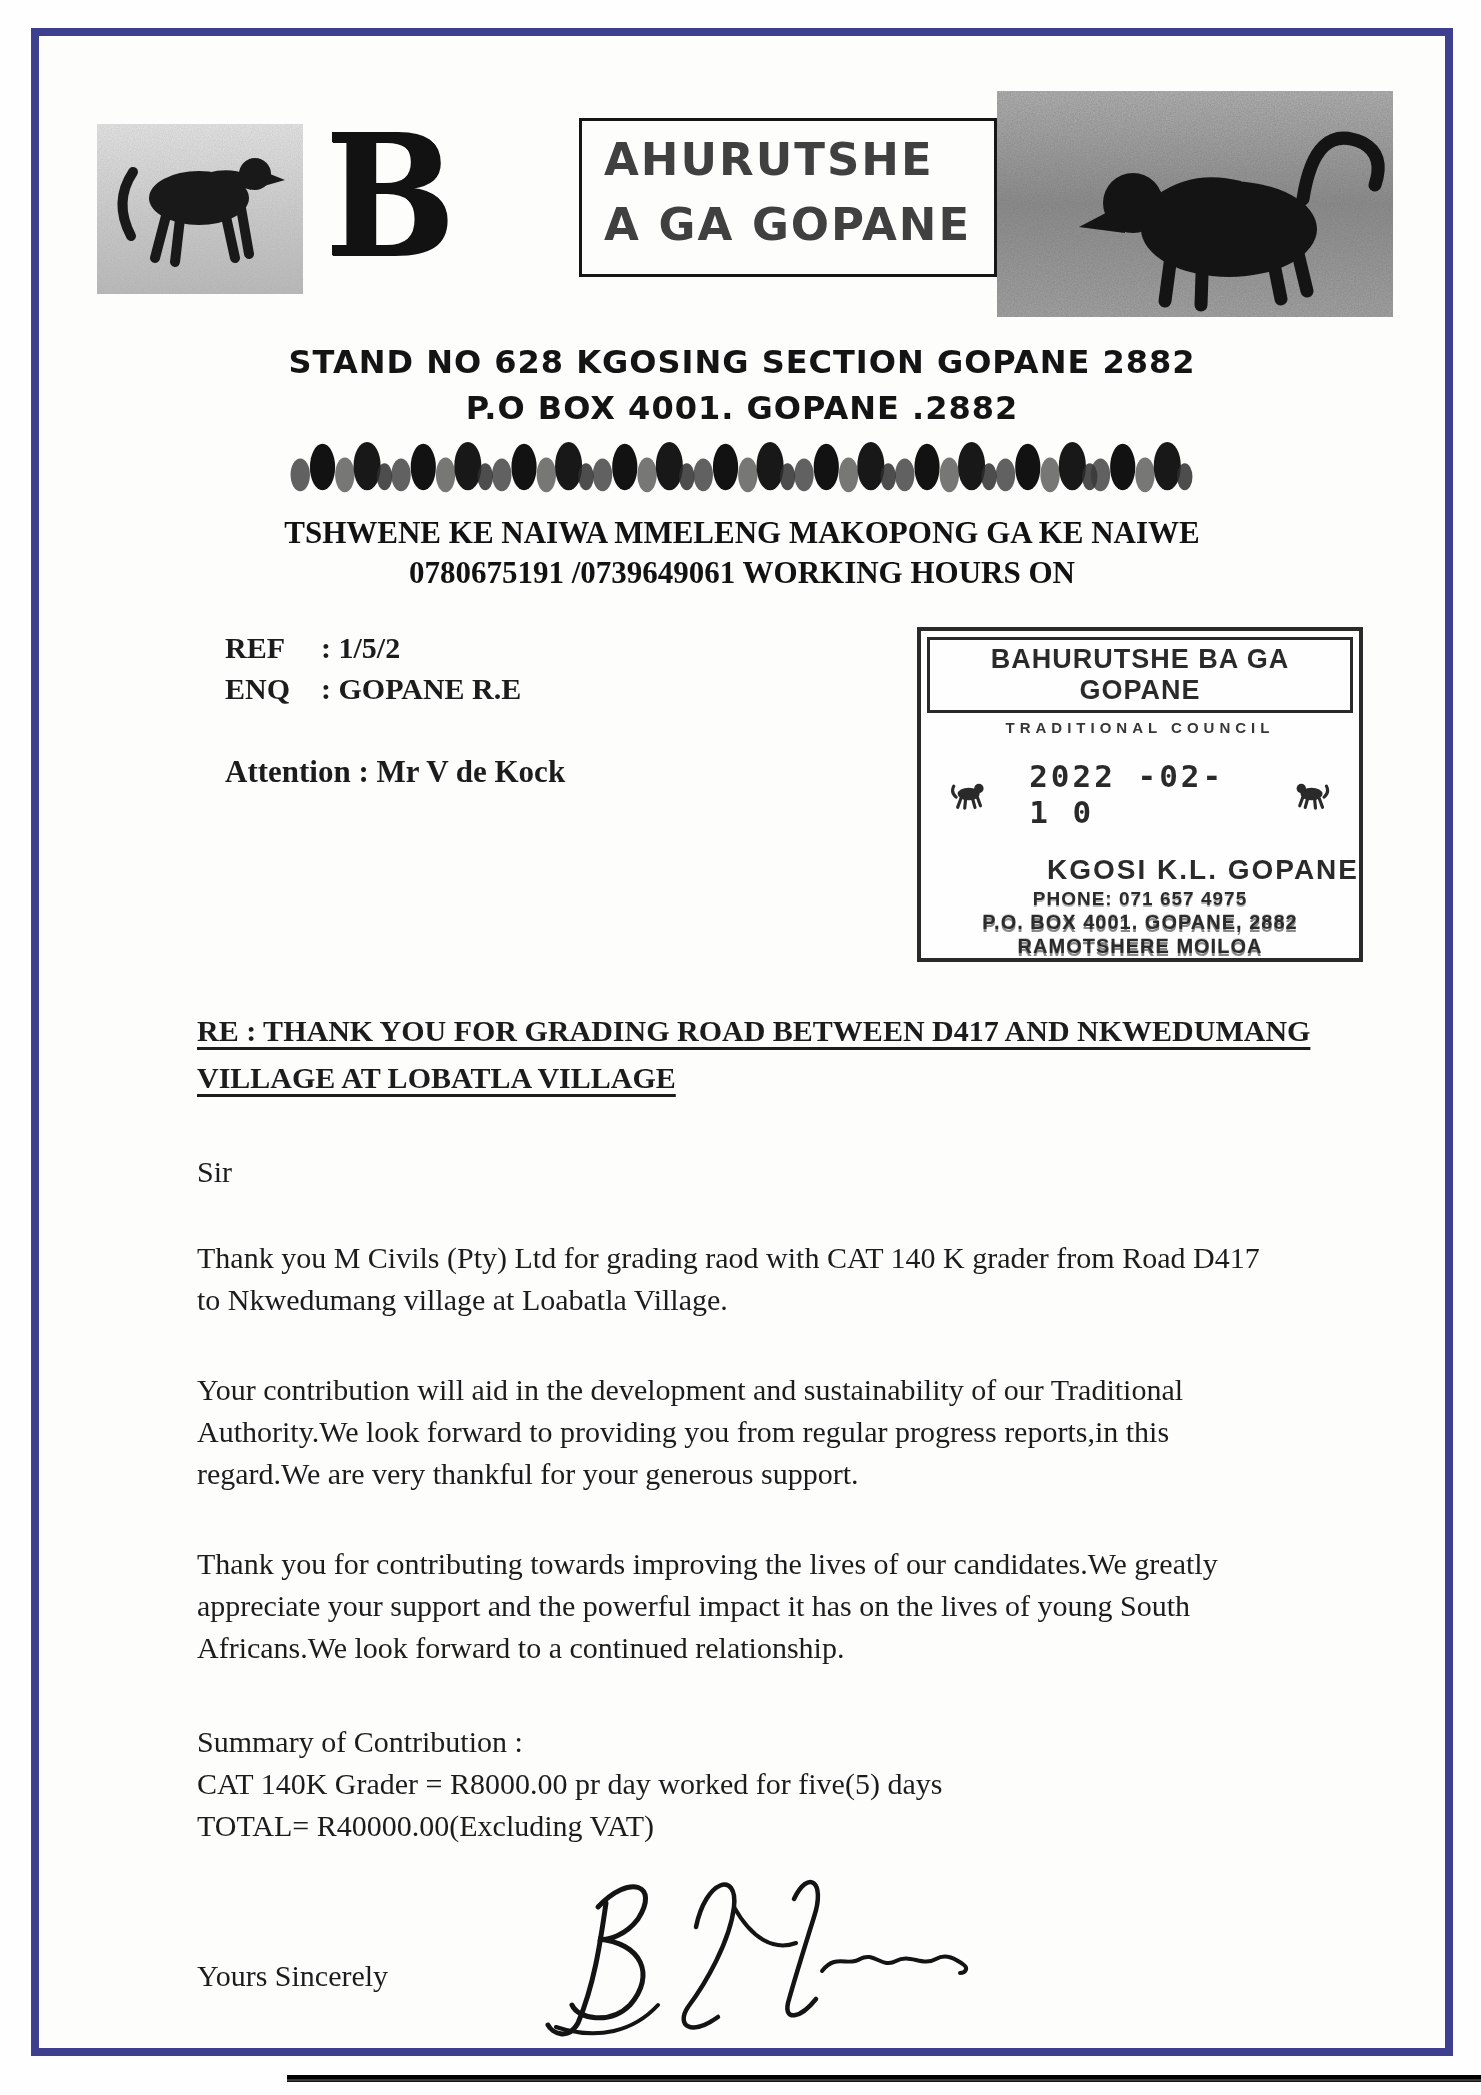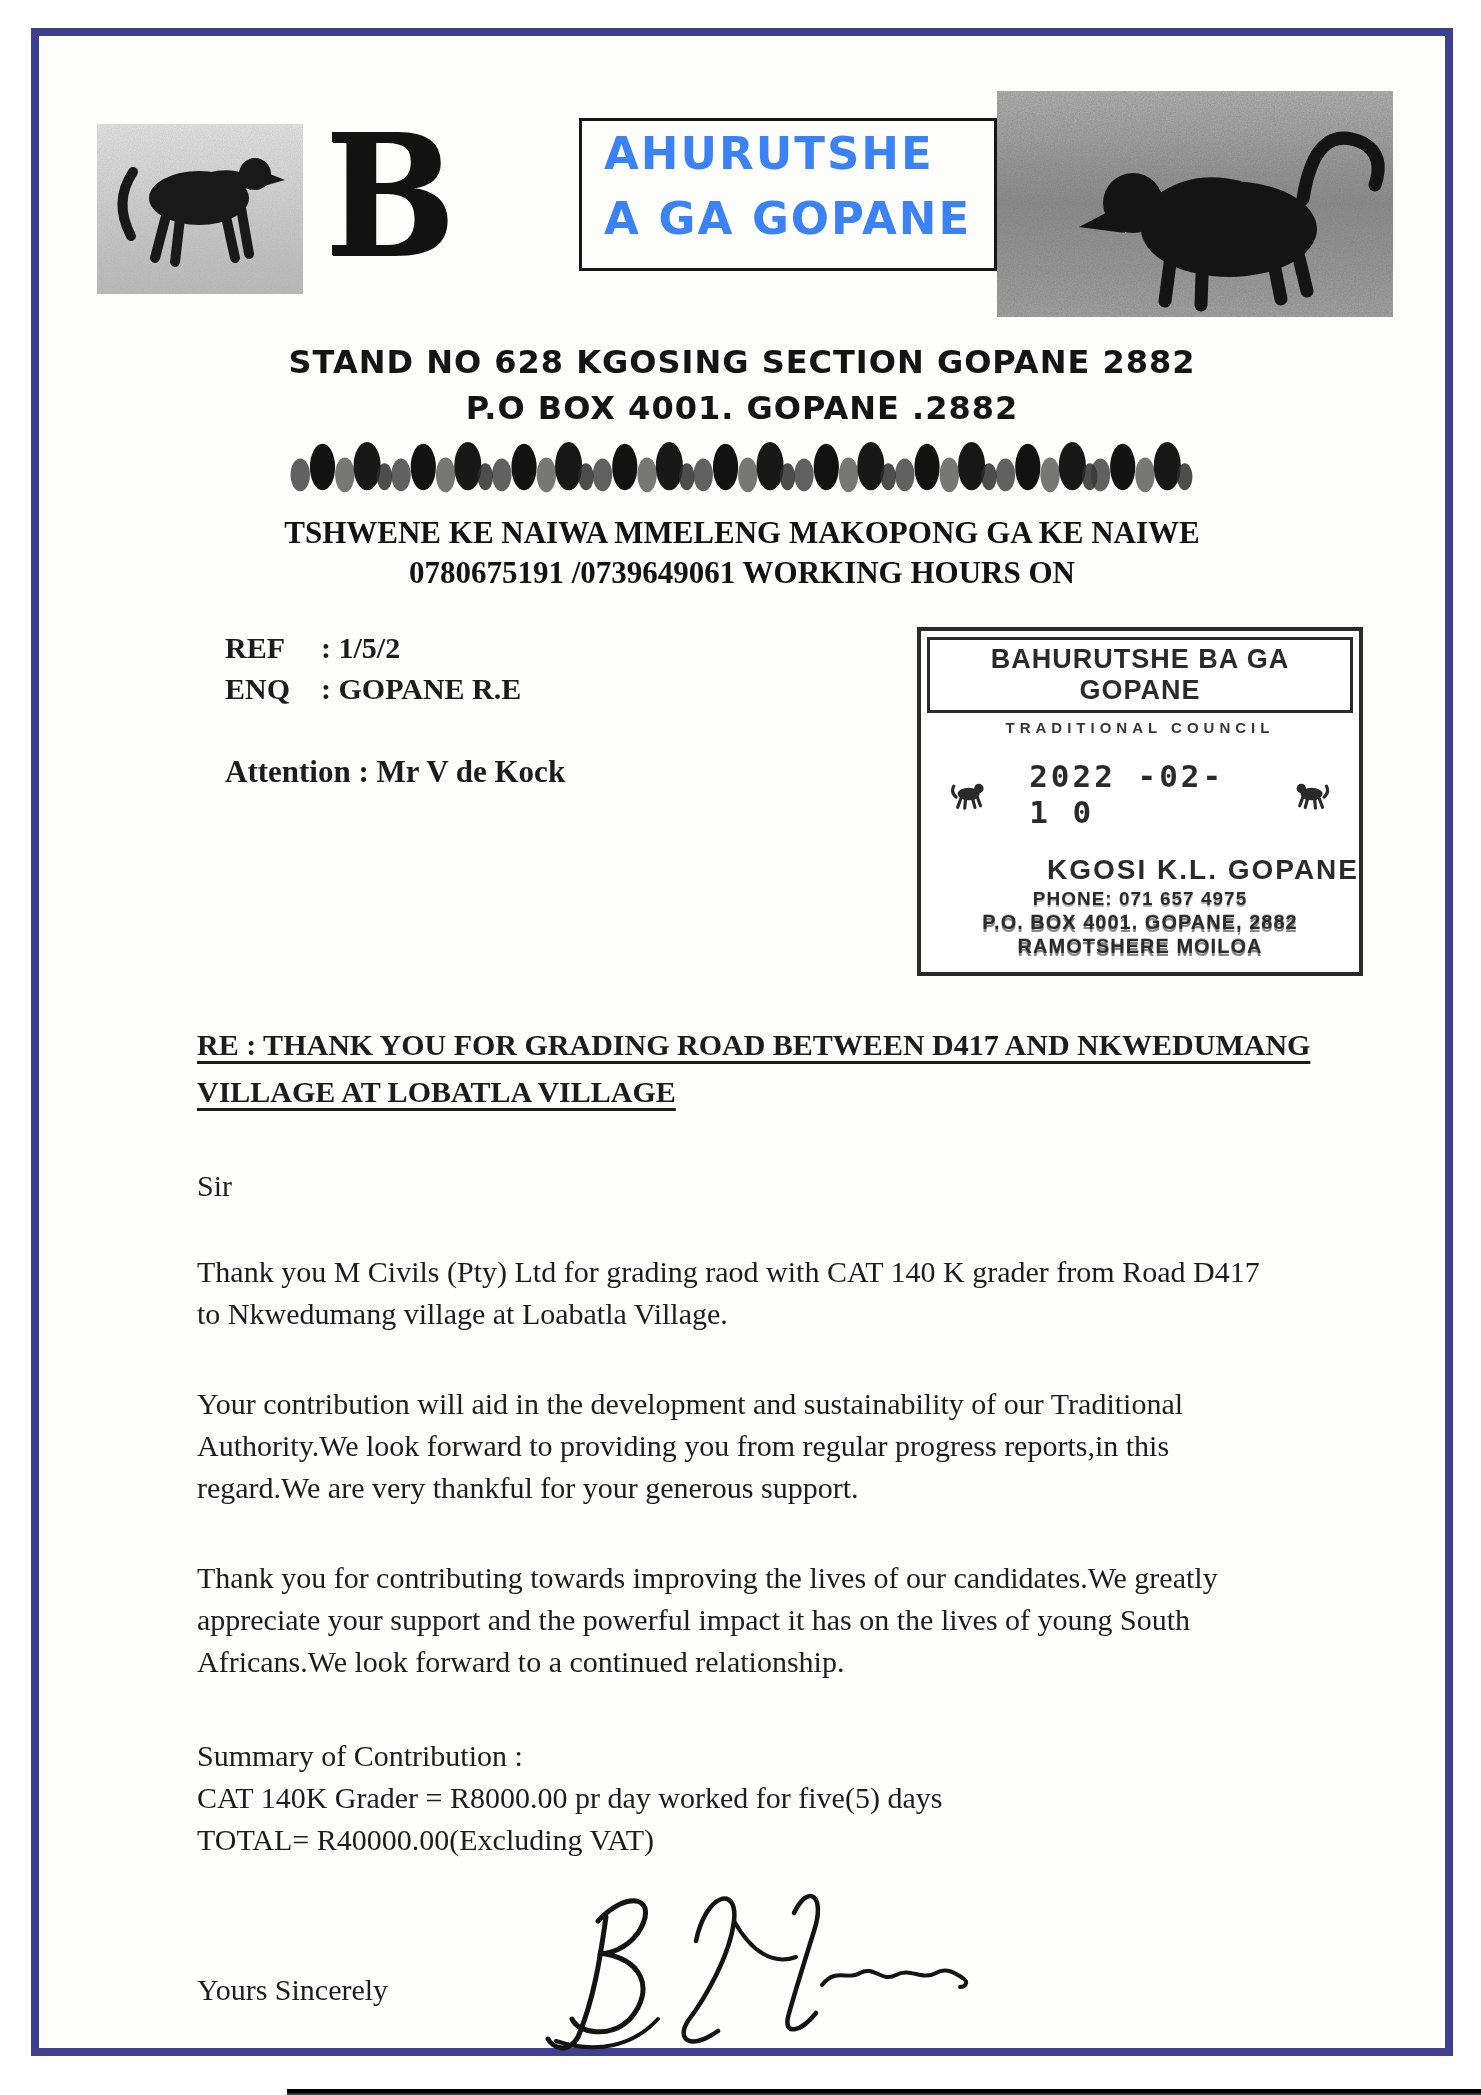--- a/index.html
+++ b/index.html
@@ -7,23 +7,23 @@
         font-family:"Liberation Serif", serif;color:#1c1c1c;}
   .frame{position:absolute;left:31px;top:28px;width:1406px;height:2012px;border:8px solid #3f3f90;background:#fdfdfc;}
   .inner{position:absolute;left:0;top:0;right:0;bottom:0;padding:36px 40px 0 40px;box-sizing:border-box;}
 
   
   .header-row{display:flex;align-items:flex-start;}
   .photo-left{margin-top:52px;margin-left:18px;width:206px;height:170px;flex:0 0 auto;}
   .logo-b{margin-top:40px;margin-left:16px;font-family:"DejaVu Serif",serif;font-weight:900;
           font-size:168px;line-height:1.0;transform:scaleX(.92);letter-spacing:0;color:#121212;
           text-shadow:1px 1px 0 #121212;}
-  .org-box{margin-top:46px;margin-left:118px;width:400px;border:3px solid #161616;padding:0 10px 16px 22px;
+  .org-box{margin-top:46px;margin-left:118px;width:400px;border:3px solid #161616;padding:6px 10px 16px 22px;
            font-family:"DejaVu Sans",sans-serif;font-weight:bold;font-size:45px;line-height:1.45;
-           letter-spacing:2px;color:#3b82f6;}
+           letter-spacing:2px;color:#404040;}
   .photo-right{margin-top:19px;margin-left:auto;margin-right:12px;width:396px;height:226px;flex:0 0 auto;}
 
   .addr{text-align:center;font-family:"DejaVu Sans",sans-serif;font-weight:bold;color:#141414;}
   .addr1{margin-top:26px;font-size:32px;letter-spacing:1px;}
   .addr2{margin-top:8px;font-size:32px;letter-spacing:1px;}
 
   .band{margin:12px auto 0 auto;width:940px;display:block;}
 
   .motto{text-align:center;font-weight:bold;color:#121212;}
   .motto1{margin-top:14px;font-size:31px;}
@@ -35,21 +35,21 @@
   .ref-stamp-row{margin-top:36px;display:flex;align-items:flex-start;}
   .left-col{flex:1 1 auto;padding-left:28px;}
   .ref-line{font-size:30px;font-weight:bold;line-height:1.38;}
   .ref-label{display:inline-block;width:96px;}
 
   .recipient{margin-top:30px;font-size:30px;font-weight:bold;line-height:1.33;}
   .attention{margin-top:44px;font-size:31px;font-weight:bold;}
 
   
   .stamp{flex:0 0 auto;width:438px;border:4px solid #1d1d1d;background:rgba(255,255,255,.6);
-         font-family:"Liberation Sans",sans-serif;color:#1d1d1d;padding-bottom:14px;opacity:.94;}
+         font-family:"Liberation Sans",sans-serif;color:#1d1d1d;opacity:.94;}
   .stamp-title{margin:6px;border:3px solid #1d1d1d;text-align:center;font-weight:bold;font-size:27px;
                letter-spacing:1px;padding:4px 2px;}
   .stamp-sub{margin-top:6px;text-align:center;font-weight:bold;font-size:15px;letter-spacing:5px;color:#2a2a2a;}
   .stamp-date-row{margin-top:22px;display:flex;align-items:center;justify-content:space-between;padding:0 28px;gap:44px;}
   .stamp-date{font-family:"DejaVu Sans Mono",monospace;font-weight:bold;font-size:31px;letter-spacing:3px;}
   .stamp-l1{margin-top:24px;text-align:right;font-weight:bold;font-size:28px;letter-spacing:2px;}
   .stamp-l2{margin-top:2px;text-align:center;font-weight:bold;font-size:19px;letter-spacing:1px;
             text-shadow:0 2px 0 rgba(30,30,30,.35);}
   .stamp-l3,.stamp-l4{margin-top:1px;text-align:center;font-weight:bold;font-size:20px;letter-spacing:1px;
             text-shadow:0 3px 0 rgba(25,25,25,.55), 0 -1px 0 rgba(25,25,25,.25);}

